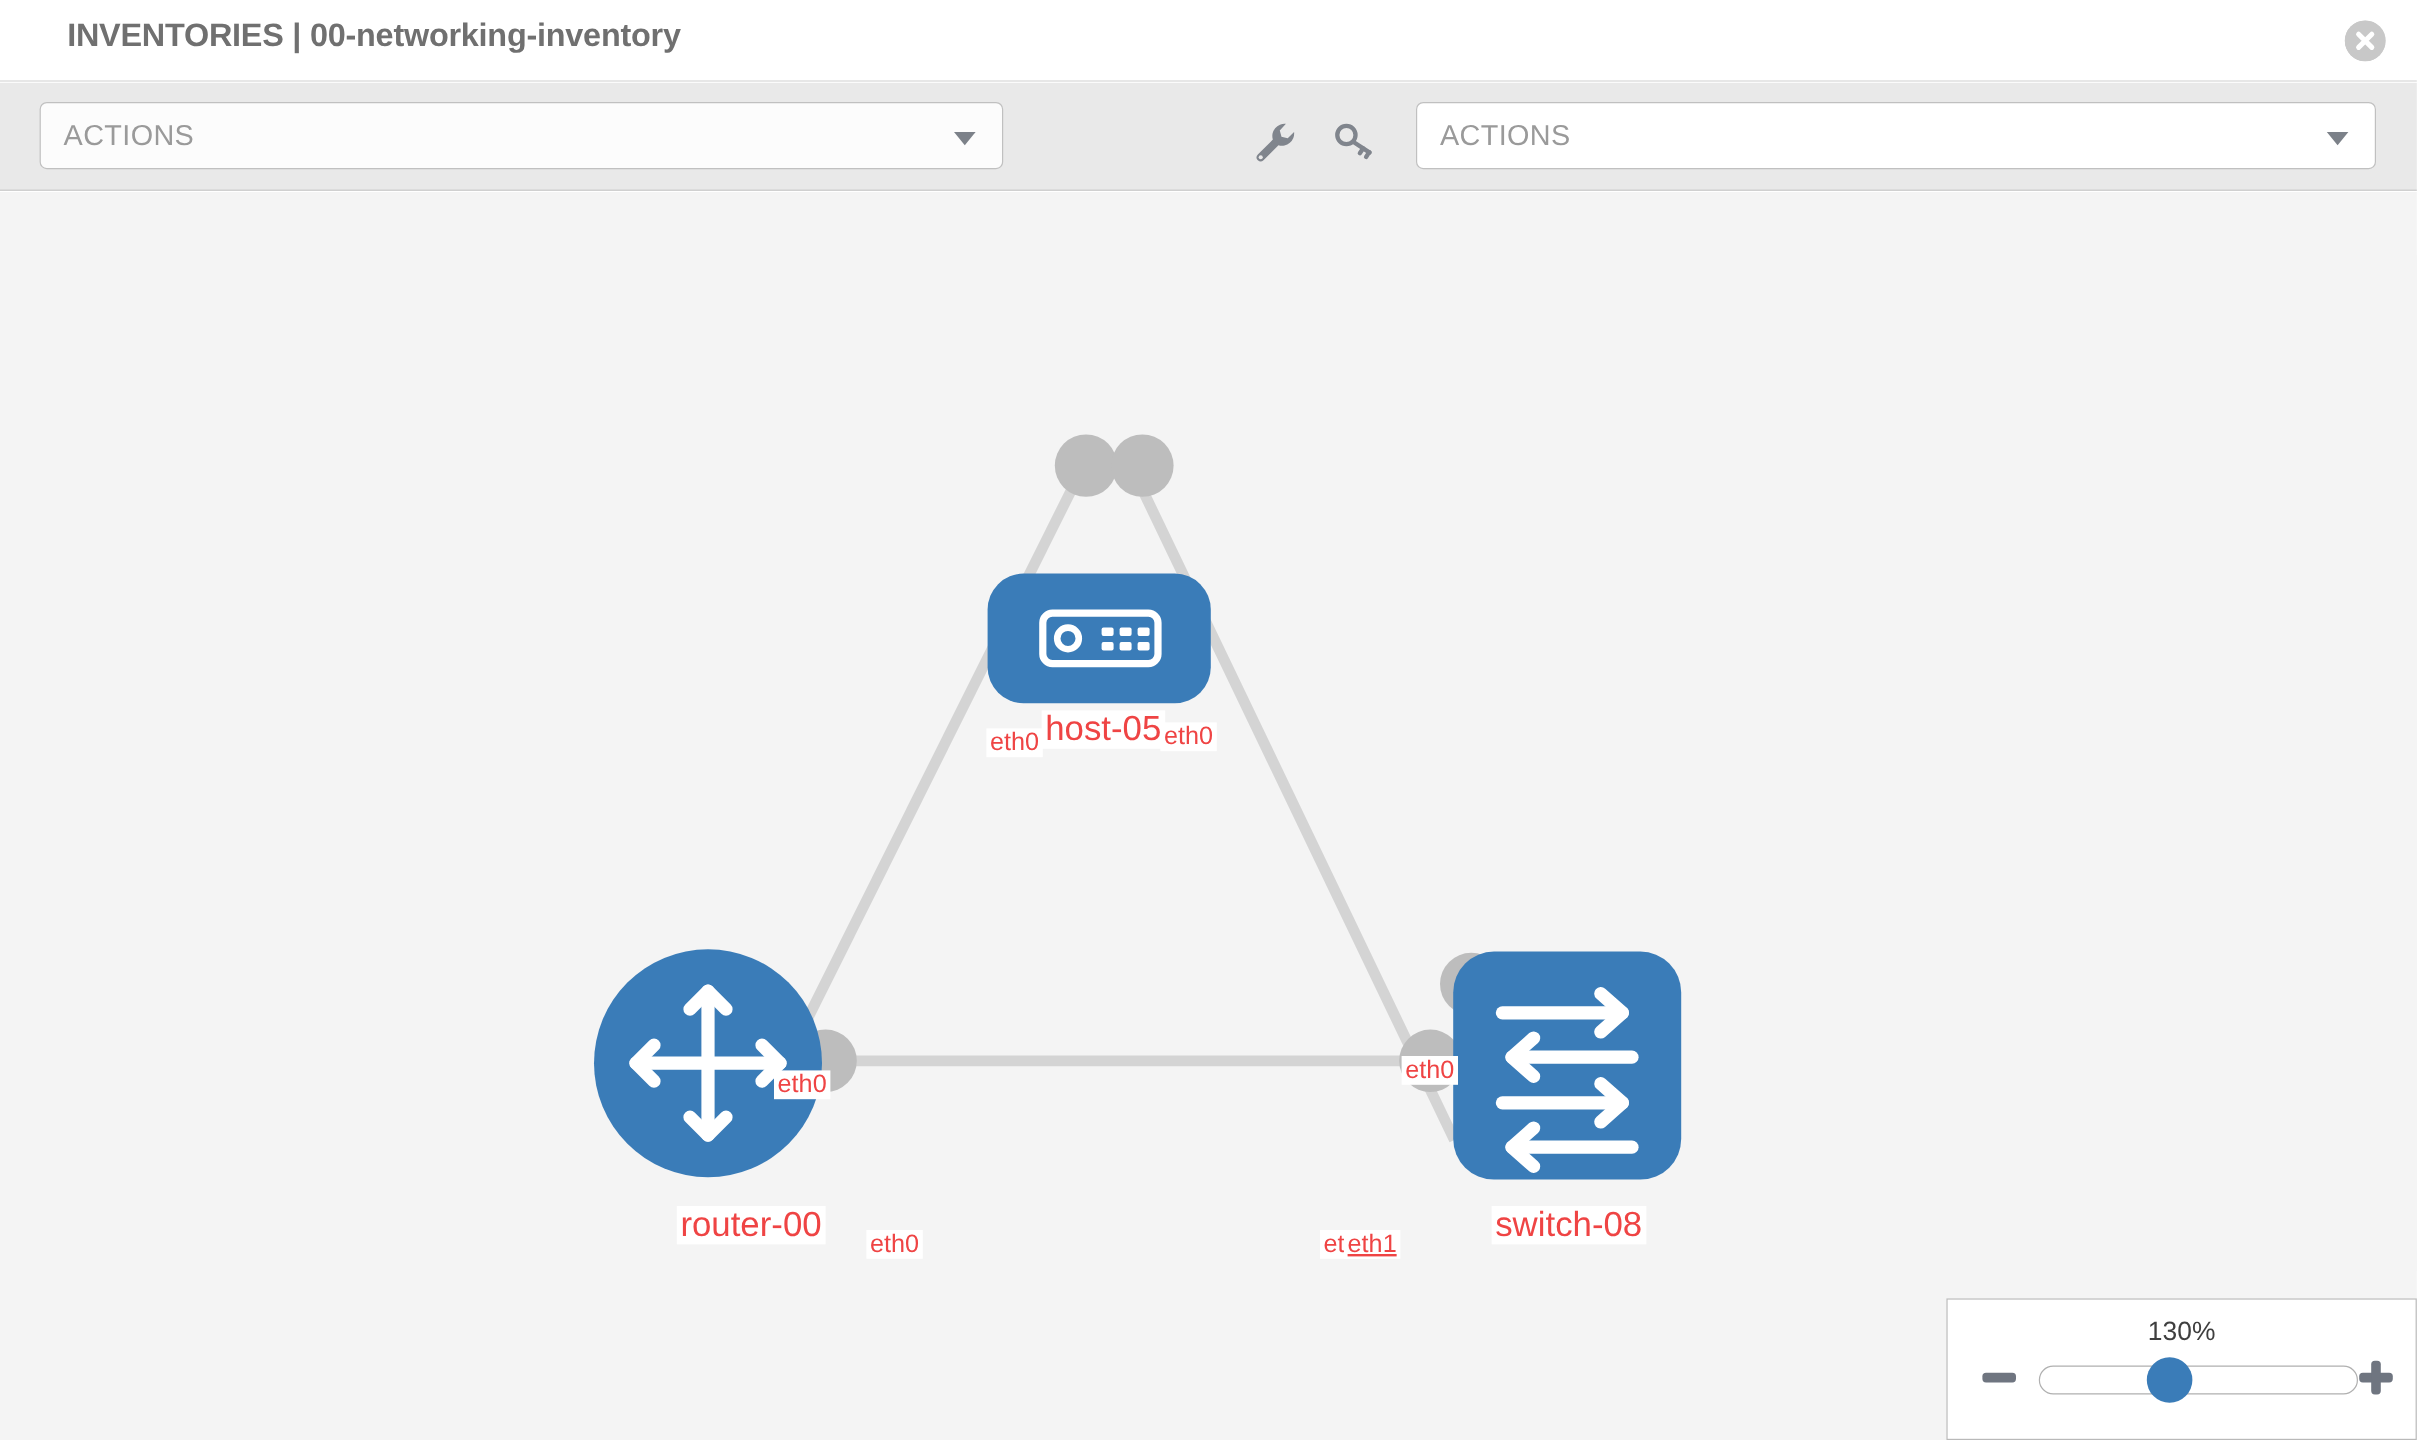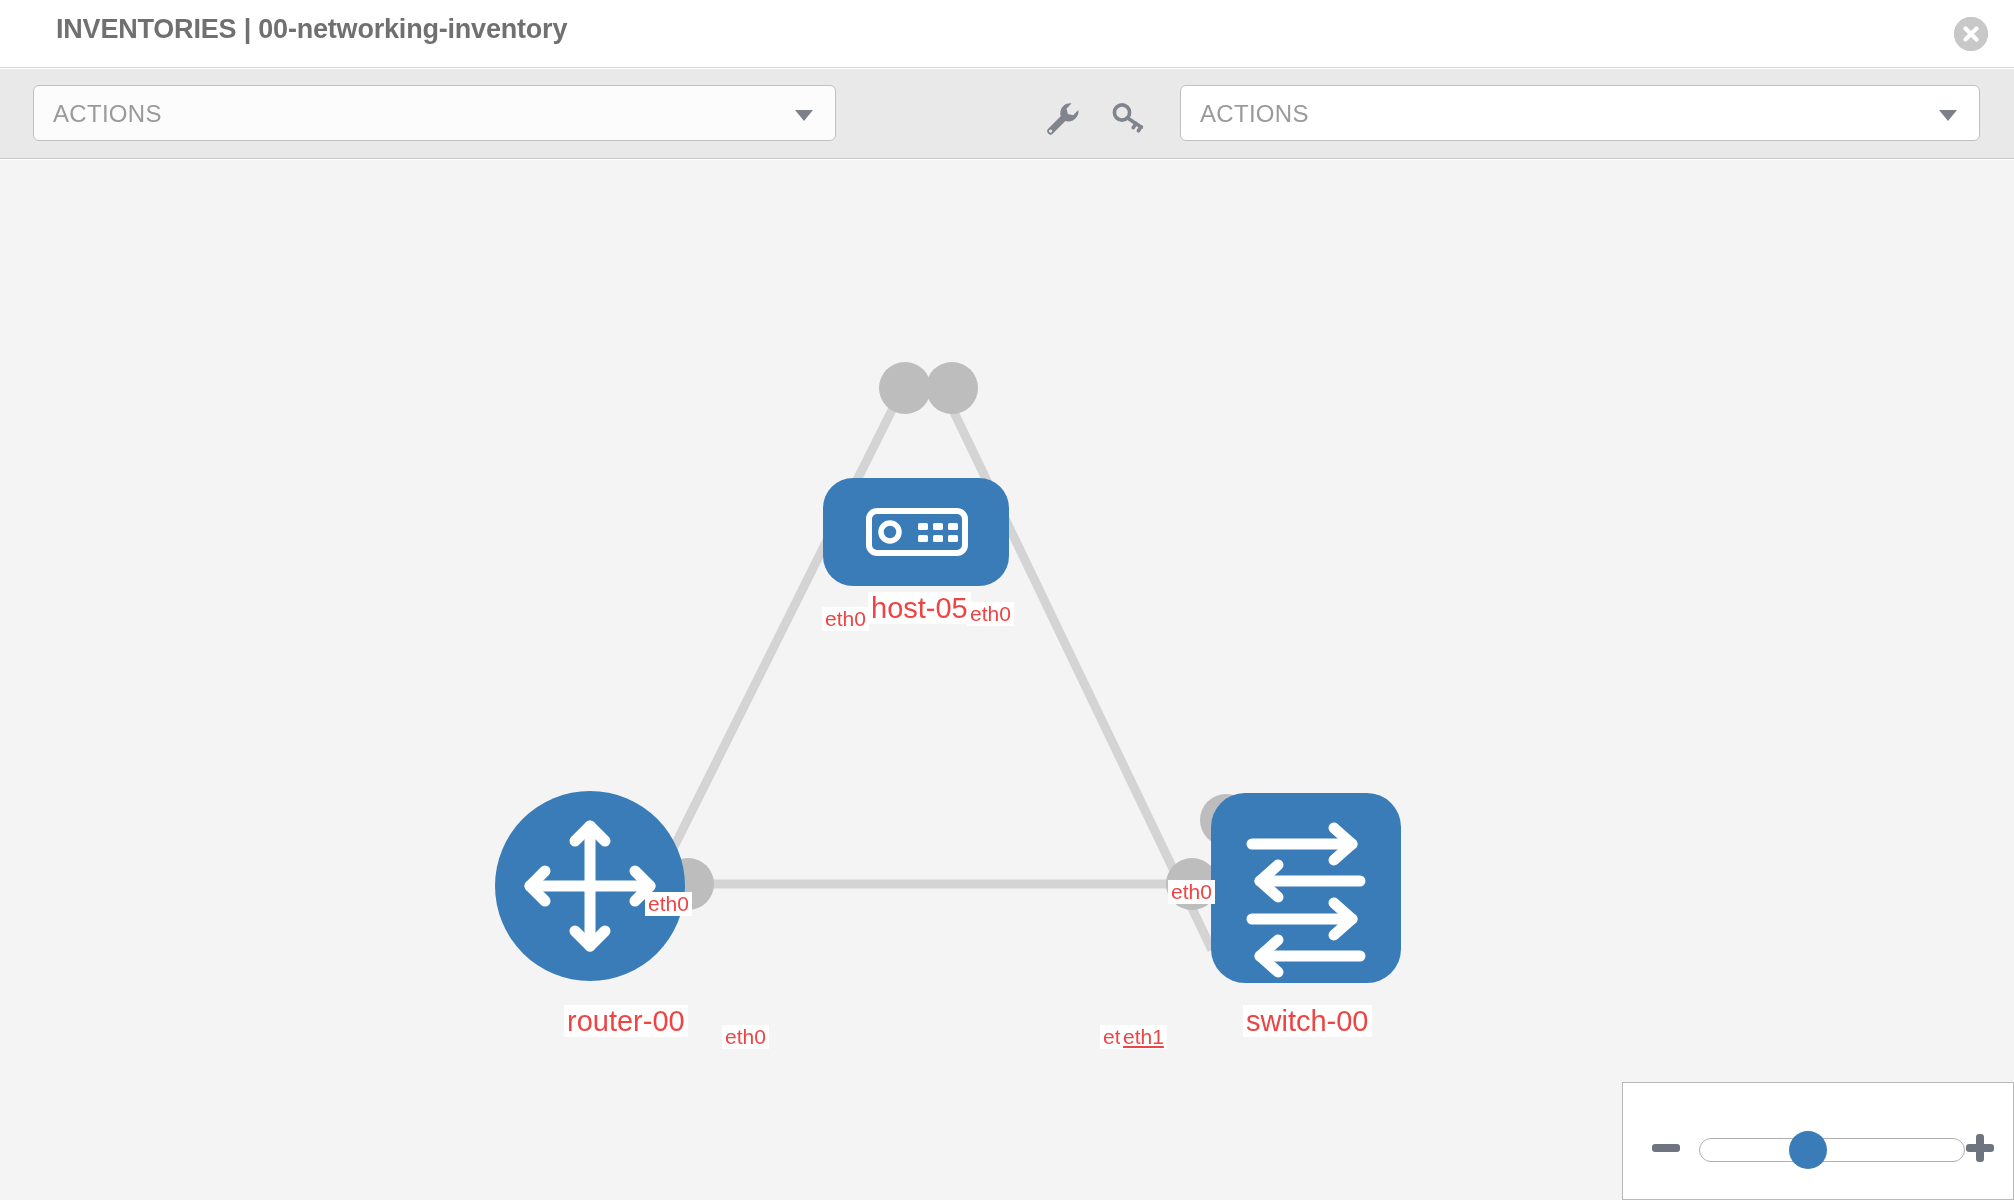--- a/index.html
+++ b/index.html
@@ -266,35 +266,36 @@
         <path d="M1252 759 L1352 759"></path>
           <path d="M1334 743 L1352 759 L1334 775"></path>
         <path d="M1260 796 L1360 796"></path>
           <path d="M1278 780 L1260 796 L1278 812"></path>
       </g>
     </g>
   </svg>
 
   <div class="nlabel node-name" style="left:868px; top:432px;">host-05</div>
   <div class="nlabel node-name" style="left:528px; top:845px;margin-left:36px;">router-00</div>
-  <div class="nlabel node-name" style="left:1243px; top:845px;">switch-00</div>
+  <div class="nlabel node-name" style="left:1243px; top:845px;">switch-08</div>
 
   <div class="nlabel link-name" style="left:822px; top:447px;">eth0</div>
   <div class="nlabel link-name" style="left:967px; top:442px;">eth0</div>
 
   <div class="nlabel link-name" style="left:645px; top:732px;">eth0</div>
   <div class="nlabel link-name" style="left:1168px; top:720px;">eth0</div>
 
   <div class="nlabel link-name" style="left:722px; top:865px;">eth0</div>
 
   <div class="nlabel link-name" style="left:1100px; top:865px; z-index:1;">eth0</div>
   <div class="nlabel link-name" style="left:1120px; top:865px; z-index:2;text-decoration:underline;">eth1</div>
 </div>
 
 <div class="zoom-panel">
+  <div class="zoom-level">130%</div>
 
   <div class="zoom-minus">
     <svg width="34" height="34" viewBox="0 0 34 34" aria-hidden="true">
       <rect x="3" y="13" width="28" height="8" rx="3" fill="#6f7580"></rect>
     </svg>
   </div>
 
   <div class="zoom-slider"></div>
   <div class="zoom-handle"></div>
 

